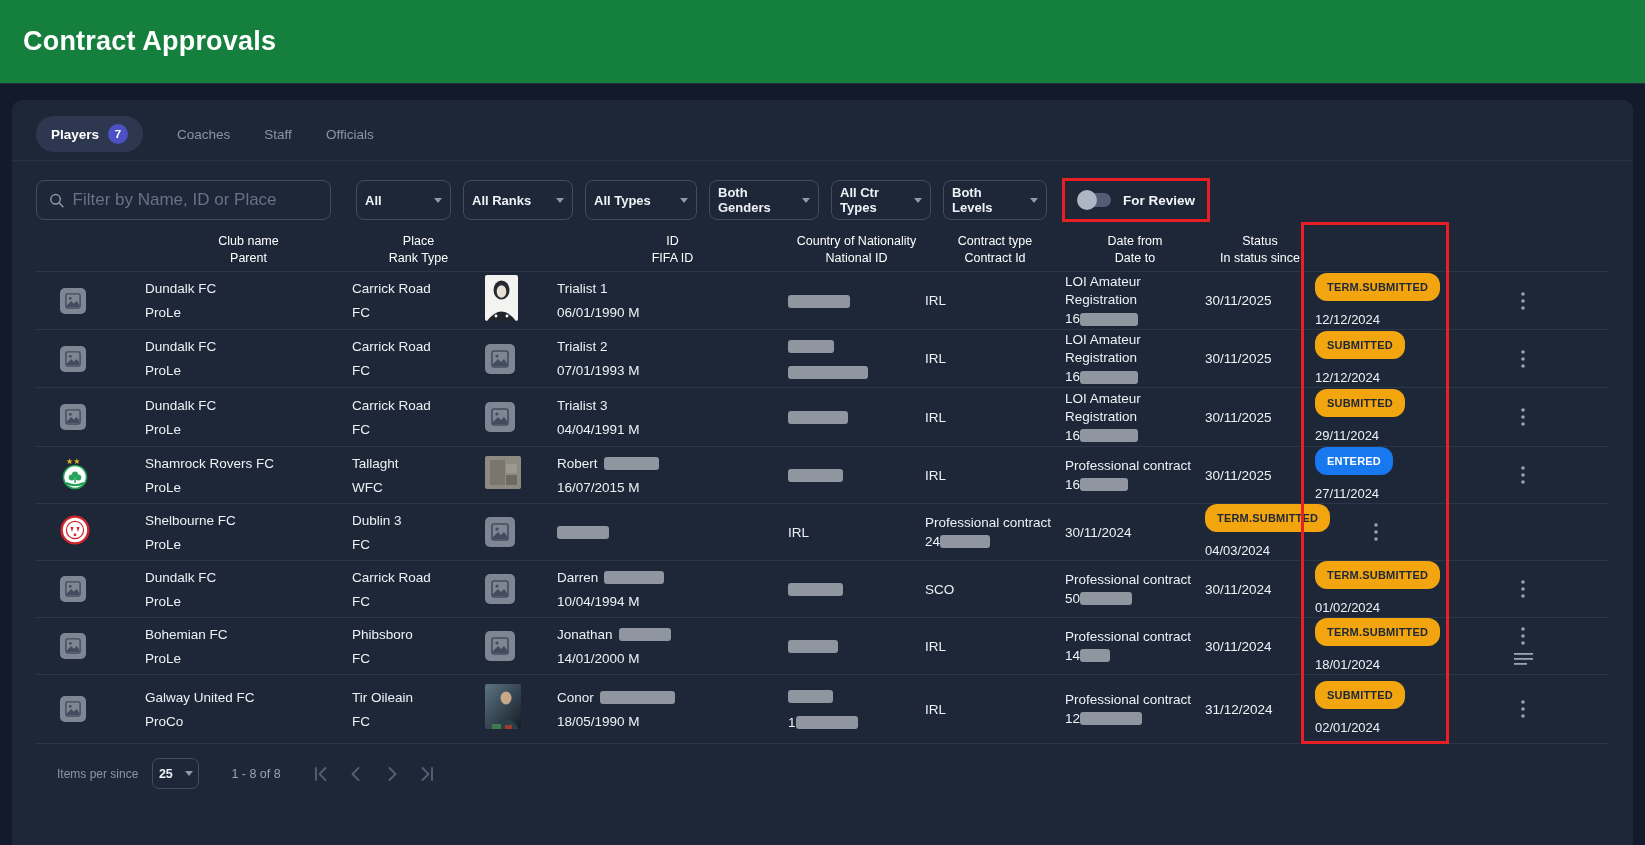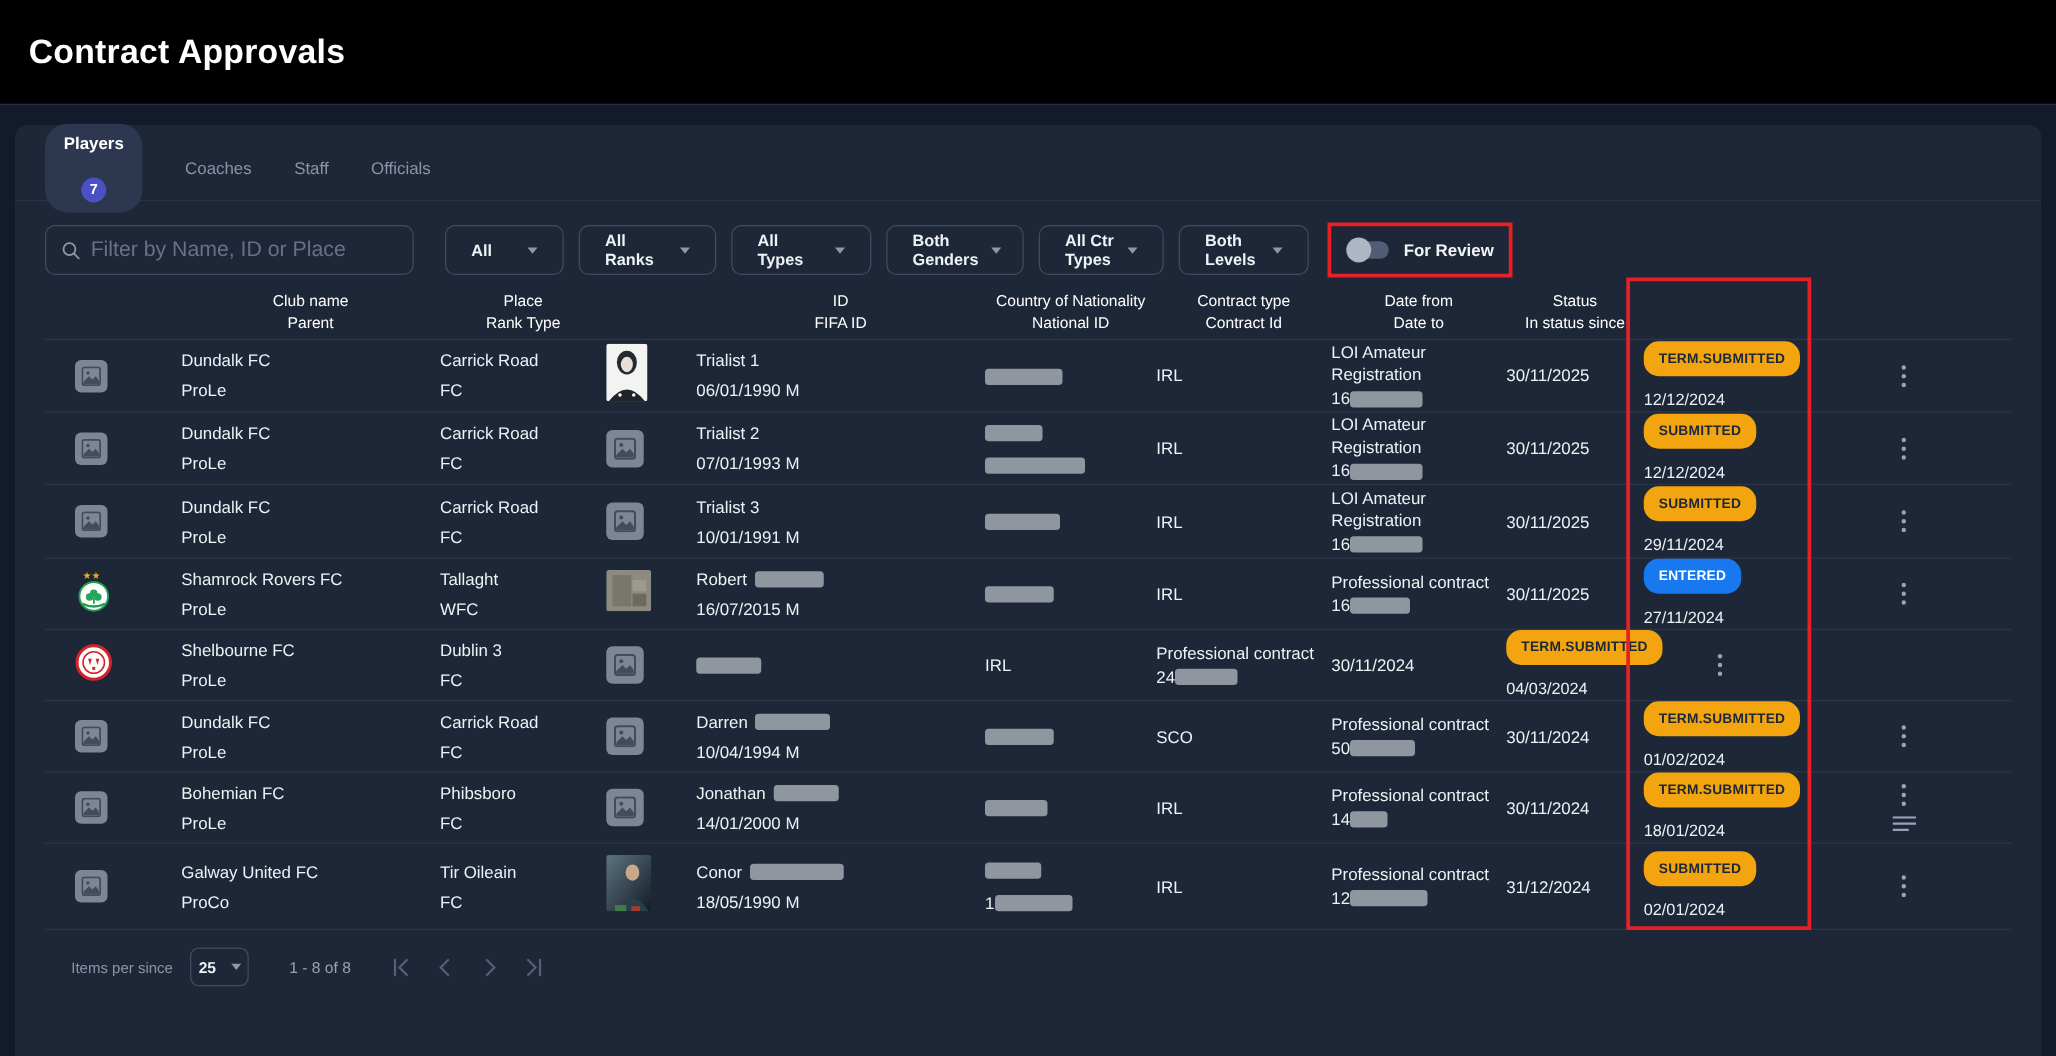--- a/index.html
+++ b/index.html
@@ -1,41 +1,41 @@
 <!DOCTYPE html>
 <html style="--amber: #F2A50E; --blue: #1878F0; --red: #E81F25; --indigo: #4B50C4;"><head>
 <meta charset="utf-8">
 <style>
   * { margin:0; padding:0; box-sizing:border-box; }
   html,body { width:1645px; height:845px; overflow:hidden; background:#131a2b;
     font-family:"Liberation Sans", sans-serif; }
   
-  .topbar { height:84px; background:#000000; border-bottom:1px solid #242e41;
+  .topbar { height:84px; background:#15803d; border-bottom:1px solid #242e41;
     display:flex; align-items:center; padding-left:23px; }
   .topbar h1 { color:#ffffff; font-size:27px; font-weight:800; letter-spacing:.2px; }
   
   .panel { position:absolute; left:12px; top:100px; width:1621px; height:760px;
     background:#1d2737; border-radius:10px; }
   
   .tabs { display:flex; align-items:center; gap:34px; padding:17px 24px 0 24px; height:51px; }
-  .tab { color:#8b93a7; font-size:13.5px; cursor:pointer; display:flex; align-items:center; gap:20px;flex-direction:column; }
+  .tab { color:#8b93a7; font-size:13.5px; cursor:pointer; display:flex; align-items:center; gap:9px; }
   .tab.active { background:#2d3850; color:#fff; font-weight:700; border-radius:18px;
     padding:8px 15px; }
   .tab-badge { background:var(--indigo); color:#fff; width:20px; height:20px; border-radius:50%;
     display:inline-flex; align-items:center; justify-content:center; font-size:11.5px; font-weight:700; }
   .tabs-divider { height:1px; background:#2a3346; margin-top:9px; }
   
   .filters { display:flex; align-items:center; gap:12px; padding:17px 24px 0 24px; }
   .search { width:295px; height:40px; border:1px solid #414b62; border-radius:8px;
     display:flex; align-items:center; padding:0 12px; gap:8px; margin-right:13px; }
   .search input { background:transparent; border:none; outline:none; color:#dfe4ee;
     font-size:17px; width:100%; font-family:inherit; }
   .search input::placeholder { color:#68718a; }
   .dd { height:40px; border:1px solid #414b62; border-radius:8px; display:flex;
-    align-items:center; justify-content:space-between; padding:0 20px; cursor:pointer; }
+    align-items:center; justify-content:space-between; padding:0 8px; cursor:pointer; }
   .dd span { color:#eef1f6; font-size:13px; font-weight:600; }
   .caret { width:0; height:0; border-left:4.5px solid transparent; border-right:4.5px solid transparent;
     border-top:5px solid #8f97ab; margin-left:10px; }
   .review-frame { border:3px solid var(--red); display:flex; align-items:center; gap:10px;
     padding:9px 12px; margin-left:3px; }
   .toggle { position:relative; width:36px; height:20px; cursor:pointer; flex:none; }
   .toggle .track { position:absolute; left:2px; top:3px; width:32px; height:14px;
     border-radius:7px; background:#525d75; }
   .toggle .knob { position:absolute; left:0; top:0; width:20px; height:20px;
     border-radius:50%; background:#aeb5c3; }
@@ -311,21 +311,21 @@
             <div class="ph lg">
      <svg width="18" height="18" viewBox="0 0 18 18">
        <rect x="1" y="1" width="16" height="16" rx="2" fill="none" stroke="#434c5e" stroke-width="1.6"></rect>
        <circle cx="6" cy="6" r="1.6" fill="#434c5e"></circle>
        <path d="M2 14 L7 9 L10 12 L13 9 L16 13 L16 16 L2 16 Z" fill="#434c5e"></path>
               </svg>
             </div>
           </div>
     <div class="cell two">
       <div class="nameline">Trialist 3</div>
-      <div class="l2">10/01/1991 M</div>
+      <div class="l2">04/04/1991 M</div>
           </div>
     <div class="cell"><span class="redact " style="width:60px"></span></div>
     <div class="cell">IRL</div>
     <div class="cell contract">
             <div>LOI Amateur</div>
             <div>Registration</div>
       <div class="idline">16<span class="redact " style="width:58px"></span></div>
           </div>
     <div class="cell">30/11/2025</div>
     <div class="cell">

